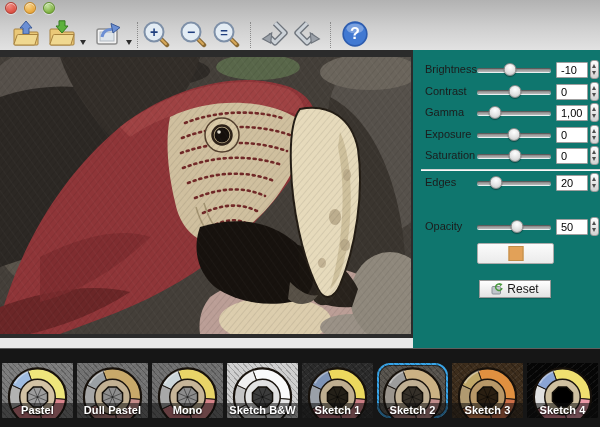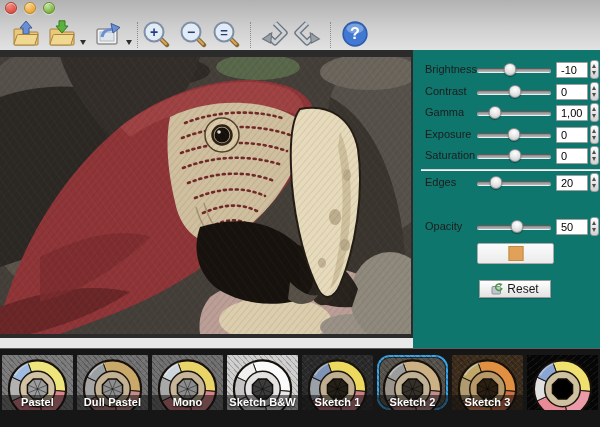--- a/index.html
+++ b/index.html
@@ -47,21 +47,21 @@
   .color-well{position:absolute;left:64px;top:193px;width:77px;height:21px;border:1px solid #ababab;border-radius:2px;
               background:linear-gradient(#fbfbfb,#ebebeb);box-sizing:border-box;}
   .color-chip{position:absolute;left:50%;top:2px;transform:translateX(-50%);width:15px;height:15px;border:1px solid #bf8c48;box-sizing:border-box;}
   .reset-btn{position:absolute;left:66px;top:230px;width:72px;height:18px;border:1px solid #9a9a9a;border-radius:0;
              background:linear-gradient(#ffffff,#e2e2e2);box-shadow:0 1px 1px rgba(0,0,0,.15);
              display:flex;align-items:center;justify-content:center;gap:4px;font-size:12px;color:#1a1a1a;box-sizing:border-box;}
 
   
   .strip{position:absolute;left:0;top:348px;width:600px;height:79px;background:#161616;border-top:1px solid #5e5e5e;
          display:flex;gap:4px;padding-left:2px;box-sizing:border-box;}
-  .preset-tile{position:relative;flex:0 0 71px;width:71px;height:55px;margin-top:6px;overflow:hidden;background:var(--bg,#777);}
+  .preset-tile{position:relative;flex:0 0 71px;width:71px;height:55px;margin-top:14px;overflow:hidden;background:var(--bg,#777);}
   .preset-tile::before{content:"";position:absolute;inset:0;
          background:repeating-linear-gradient(48deg,rgba(0,0,0,.22) 0 1px,transparent 1px 4px),
                     repeating-linear-gradient(-40deg,rgba(255,255,255,.06) 0 1px,transparent 1px 5px);}
   .wheel-slot{position:absolute;inset:0;}
   .wheel-slot svg{position:absolute;left:0;top:0;width:71px;height:72px;}
   .preset-label{position:absolute;left:0;right:0;bottom:0;height:15px;background:rgba(12,12,12,.55);
                 color:#fff;font-size:11px;font-weight:bold;text-align:center;line-height:15px;
                 text-shadow:0 1px 2px #000;letter-spacing:.1px;}
   .preset-tile.selected{border-radius:13px;box-shadow:inset 0 0 0 2px var(--sel,#35a3e8),inset 0 0 0 3px rgba(0,0,0,.55);}
 </style>
@@ -504,16 +504,17 @@
     <g stroke="rgba(0,0,0,.45)" stroke-width="1">
       <line x1="25.8" y1="29.8" x2="46.2" y2="38.2"></line>
       <line x1="25.8" y1="38.2" x2="46.2" y2="29.8"></line>
       <line x1="31.8" y1="23.8" x2="40.2" y2="44.2"></line>
       <line x1="40.2" y1="23.8" x2="31.8" y2="44.2"></line>
     </g>
     <circle cx="36" cy="34" r="29" fill="none" stroke="#17110b" stroke-width="2.2"></circle>
     <path d="M13,20 A27,27 0 0 1 28,7.5" stroke="rgba(255,255,255,.35)" fill="none" stroke-width="2"></path>
   </svg>
 </div>
+      <div class="preset-label">Sketch 4</div>
     </div>
   </div>
 
 </div>
 
 </body></html>

